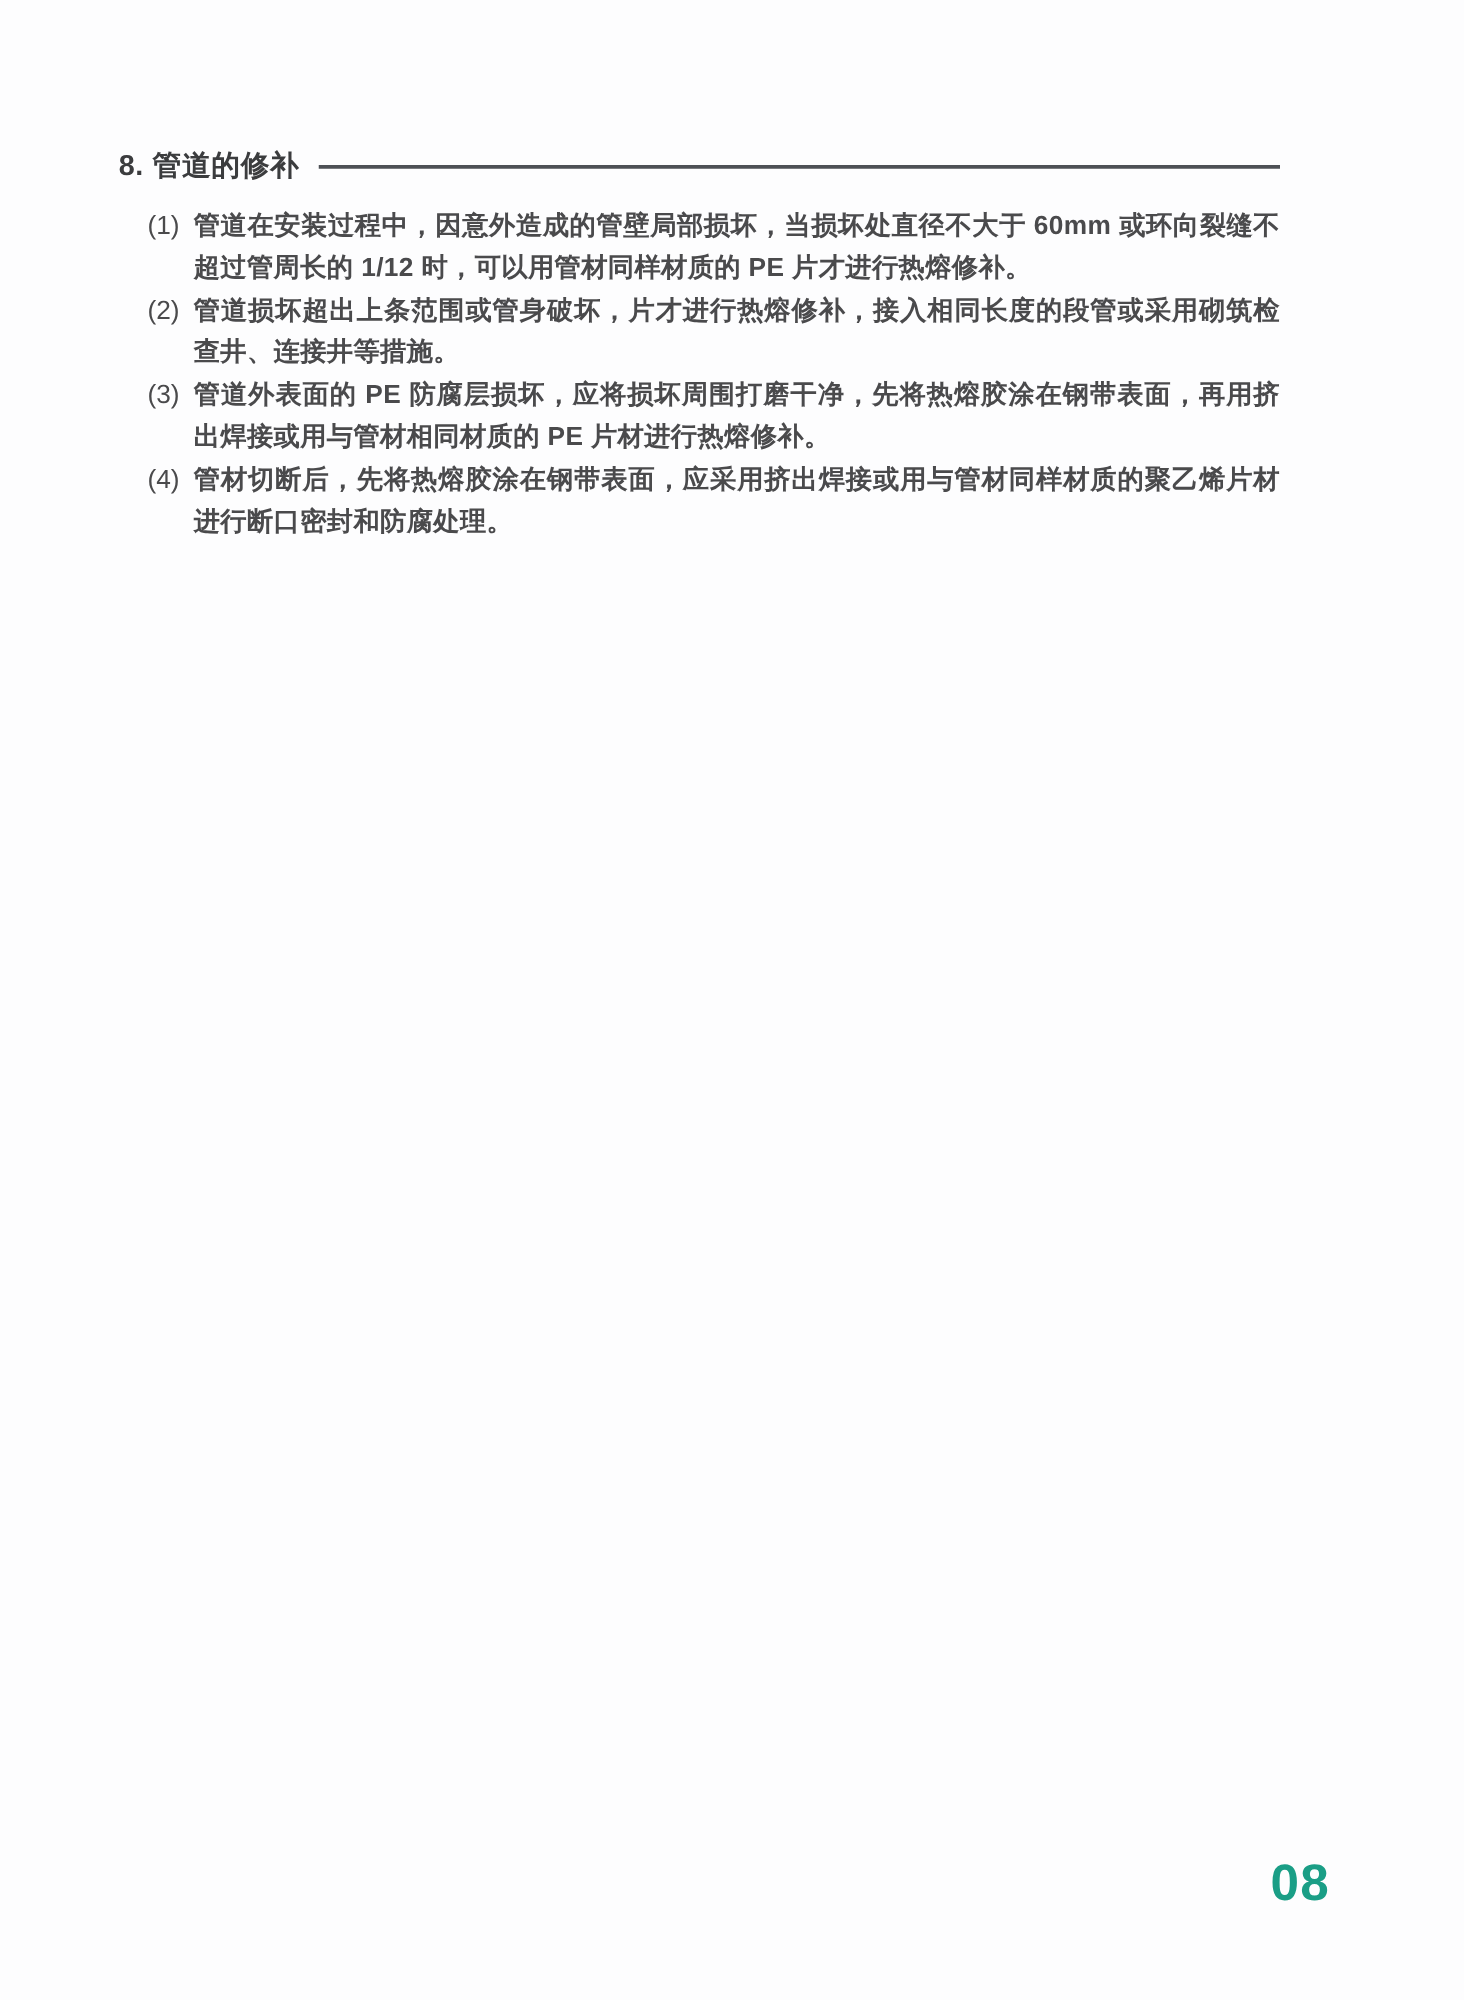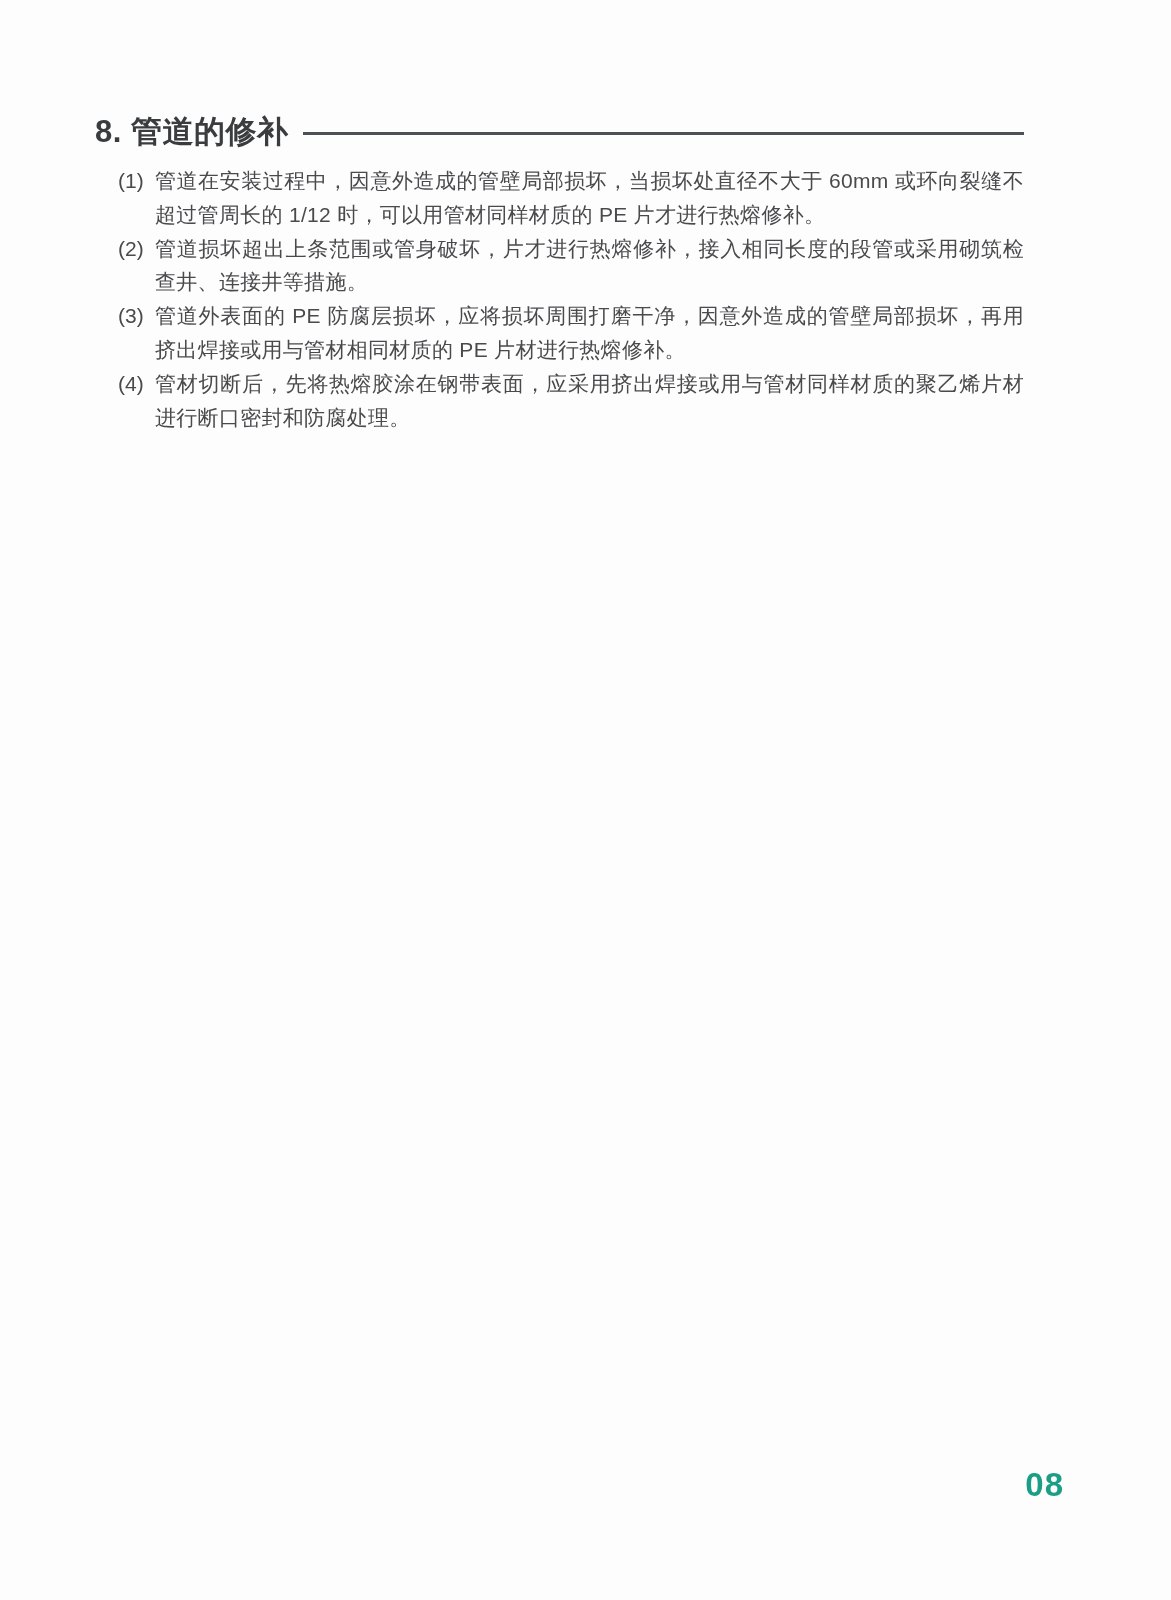--- a/index.html
+++ b/index.html
@@ -19,21 +19,21 @@
     left: 95px; top: 117px;
     width: 929px;
   }
   .heading-row {
     display: flex;
     align-items: center;
     gap: 15px;
     height: 30px;
   }
   .section-heading {
-    font-size: 31px;
+    font-size: 23px;
     font-weight: bold;
     color: #3b3c3e;
     letter-spacing: 0.5px;
     white-space: nowrap;
   }
   .heading-rule {
     flex: 1;
     height: 3px;
     background: #4d5055;
     margin-top: 2px;
@@ -54,26 +54,27 @@
     line-height: 33.8px;
     color: #4a4a4c;
   }
   .item-text {
     flex: 1;
     font-size: 21px;
     line-height: 33.8px;
     color: #4a4a4c;
     text-align: justify;
     letter-spacing: 0.3px;
+    font-weight: bold;
   }
   .page-number {
     position: absolute;
     right: 107px;
-    bottom: 96px;
-    font-size: 33px;
+    bottom: 70px;
+    font-size: 41px;
     font-weight: bold;
     color: #1a9e86;
     letter-spacing: 1px;
   }
 </style>
 </head>
 <body>
 
 <div class="page">
   <div class="content">
@@ -87,21 +88,21 @@
       <li class="repair-item">
         <span class="item-marker">(1)</span>
         <span class="item-text">管道在安装过程中，因意外造成的管壁局部损坏，当损坏处直径不大于 60mm 或环向裂缝不超过管周长的 1/12 时，可以用管材同样材质的 PE 片才进行热熔修补。</span>
       </li>
       <li class="repair-item">
         <span class="item-marker">(2)</span>
         <span class="item-text">管道损坏超出上条范围或管身破坏，片才进行热熔修补，接入相同长度的段管或采用砌筑检查井、连接井等措施。</span>
       </li>
       <li class="repair-item">
         <span class="item-marker">(3)</span>
-        <span class="item-text">管道外表面的 PE 防腐层损坏，应将损坏周围打磨干净，因意外造成的管壁局部损坏，再用挤出焊接或用与管材相同材质的 PE 片材进行热熔修补。</span>
+        <span class="item-text">管道外表面的 PE 防腐层损坏，应将损坏周围打磨干净，先将热熔胶涂在钢带表面，再用挤出焊接或用与管材相同材质的 PE 片材进行热熔修补。</span>
       </li>
       <li class="repair-item">
         <span class="item-marker">(4)</span>
         <span class="item-text">管材切断后，先将热熔胶涂在钢带表面，应采用挤出焊接或用与管材同样材质的聚乙烯片材进行断口密封和防腐处理。</span>
       </li>
     </ul>
 
   </div>
 
   <div class="page-number">08</div>

